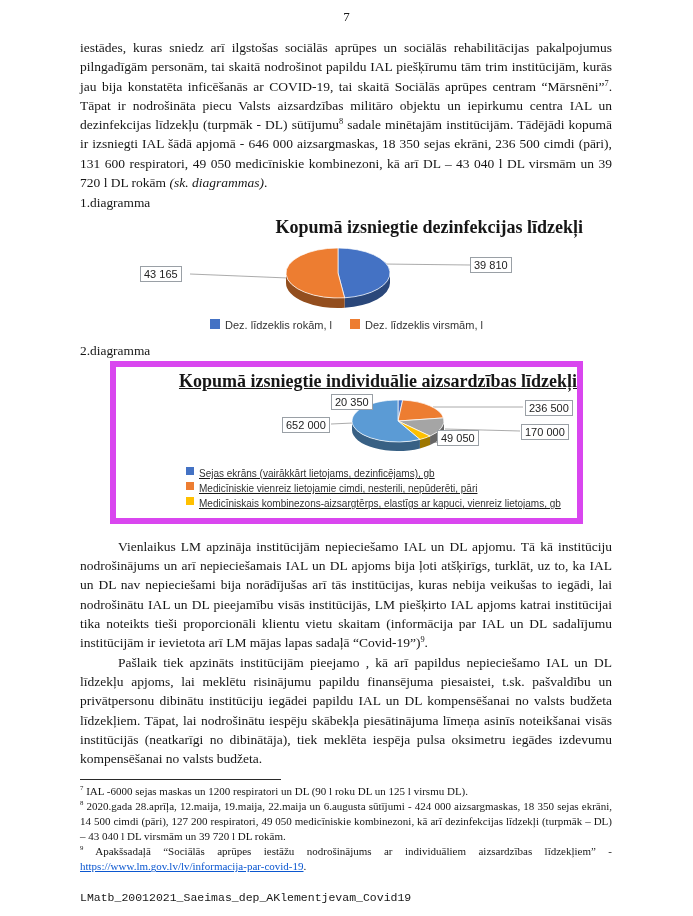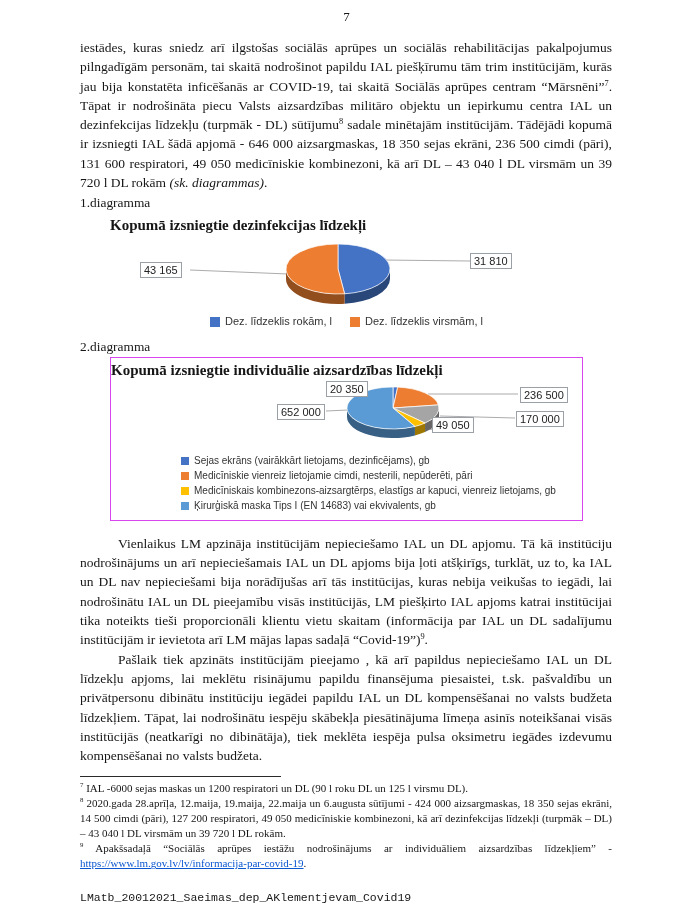--- a/index.html
+++ b/index.html
@@ -10,39 +10,39 @@
     font-family:"Liberation Serif", serif;
   }
   .pageno { text-align:center; padding-top:9px; font-size:13px; }
   .content { padding:13px 81px 0 80px; }
   p.body { font-size:13.5px; line-height:19.3px; text-align:justify; }
   p.indent { text-indent:38px; }
   sup { font-size:0.62em; vertical-align:super; line-height:0; }
   .diagram-label { text-align:left; font-size:13.4px; margin:3px 0 2px; }
 
   .chart { margin-left:30px; width:473px; }
-  .chart .title { font-weight:bold; text-align:left; font-size:15px; padding:4px 0 2px; }
+  .chart .title { font-weight:bold; text-align:right; font-size:18px; padding:4px 0 2px; }
   .chart-area { position:relative; }
   .chart-area svg { position:absolute; left:0; top:0; }
   svg line { stroke:#8f8f8f; stroke-width:0.75; }
   .dlabel {
     position:absolute; background:#fff; border:1px solid #9aa0a6;
     font:11px "Liberation Sans", sans-serif; color:#222;
     padding:0 3px; line-height:14px; white-space:nowrap;
   }
   .legend1 {
     display:flex; justify-content:center; gap:18px;
     font:11px "Liberation Sans", sans-serif; color:#333; padding:5px 0 7px;
   }
   .legend2 { padding:3px 4px 6px 70px; font:10px "Liberation Sans", sans-serif; color:#333; }
-  .legend-item { display:flex; align-items:center; gap:5px; line-height:13.5px; white-space:nowrap; }
+  .legend-item { display:flex; gap:5px; line-height:13.5px; white-space:nowrap; }
   .legend2 .legend-item { margin-bottom:1.5px; }
   .legend1 .swatch { width:10px; height:10px; flex:none; }
   .legend2 .swatch { width:8px; height:8px; flex:none; }
-  .chart2box { border:1px solid #d946ef; margin-bottom:13px; }
+  .chart2box { border:6px solid #d946ef; margin-bottom:13px;text-decoration:underline; }
   .chart1gap { margin-bottom:2px; }
 
   .fnrule { border-top:1px solid #2a2a2a; width:201px; margin:11px 0 4px; }
   .footnote { font-size:11px; line-height:15px; text-align:justify; }
   .footnote a { color:#0b57d0; text-decoration:underline; }
   .footer {
     position:absolute; left:80px; top:891px;
     font-size:11.5px; font-family:Liberation Mono, monospace; color:#161616;
   }
 </style>
@@ -62,21 +62,21 @@
       <div class="chart-area" style="height:74px">
         <svg id="pie1" width="473" height="74" viewBox="0 0 473 74">
           <line x1="80" y1="34" x2="178" y2="38"></line>
           <line x1="360" y1="25" x2="273" y2="24"></line>
         <path d="M 280 33 A 52 25 0 0 1 234.58764068979247 57.798573673245656 L 234.58764068979247 67.79857367324566 A 52 25 0 0 0 280 43 Z" fill="#2a477a"></path>
             <path d="M 234.58764068979247 57.798573673245656 A 52 25 0 0 1 176 33 L 176 43 A 52 25 0 0 0 234.58764068979247 67.79857367324566 Z" fill="#934e1e"></path>
             <path d="M 228 33 L 228 8 A 52 25 0 0 1 234.58764068979247 57.798573673245656 Z" fill="#4472C4" stroke="#ffffff" stroke-width="0.7"></path>
             <path d="M 228 33 L 234.58764068979247 57.798573673245656 A 52 25 0 1 1 228 8 Z" fill="#ED7D31" stroke="#ffffff" stroke-width="0.7"></path>
           </svg>
         <div class="dlabel" style="left:30px;top:26px">43 165</div>
-        <div class="dlabel" style="left:360px;top:17px">31 810</div>
+        <div class="dlabel" style="left:360px;top:17px">39 810</div>
       </div>
       <div class="legend1">
         <div class="legend-item">
           <span class="swatch" style="background: rgb(68, 114, 196);"></span>
           <span>Dez. līdzeklis rokām, l</span>
         </div>
         <div class="legend-item">
           <span class="swatch" style="background: rgb(237, 125, 49);"></span>
           <span>Dez. līdzeklis virsmām, l</span>
         </div>
@@ -115,24 +115,20 @@
           <span>Sejas ekrāns (vairākkārt lietojams, dezinficējams), gb</span>
         </div>
         <div class="legend-item">
           <span class="swatch" style="background: rgb(237, 125, 49);"></span>
           <span>Medicīniskie vienreiz lietojamie cimdi, nesterili, nepūderēti, pāri</span>
         </div>
         <div class="legend-item">
           <span class="swatch" style="background: rgb(255, 192, 0);"></span>
           <span>Medicīniskais kombinezons-aizsargtērps, elastīgs ar kapuci, vienreiz lietojams, gb</span>
         </div>
-        <div class="legend-item">
-          <span class="swatch" style="background: rgb(91, 155, 213);"></span>
-          <span>Ķirurģiskā maska Tips I (EN 14683) vai ekvivalents, gb</span>
-        </div>
       </div>
     </div>
 
     <p class="body indent"><span>Vienlaikus LM apzināja institūcijām nepieciešamo IAL un DL apjomu. Tā kā institūciju nodrošinājums un arī nepieciešamais IAL un DL apjoms bija ļoti atšķirīgs, turklāt, uz to, ka IAL un DL nav nepieciešami bija norādījušas arī tās institūcijas, kuras nebija veikušas to iegādi, lai nodrošinātu IAL un DL pieejamību visās institūcijās, LM piešķirto IAL apjoms katrai institūcijai tika noteikts tieši proporcionāli klientu vietu skaitam (informācija par IAL un DL sadalījumu institūcijām ir ievietota arī LM mājas lapas sadaļā “Covid-19”)</span><sup>9</sup><span>.</span></p>
     <p class="body indent"><span>Pašlaik tiek apzināts institūcijām pieejamo , kā arī papildus nepieciešamo IAL un DL līdzekļu apjoms, lai meklētu risinājumu papildu finansējuma piesaistei, t.sk. pašvaldību un privātpersonu dibinātu institūciju iegādei papildu IAL un DL kompensēšanai no valsts budžeta līdzekļiem. Tāpat, lai nodrošinātu iespēju skābekļa piesātinājuma līmeņa asinīs noteikšanai visās institūcijās (neatkarīgi no dibinātāja), tiek meklēta iespēja pulsa oksimetru iegādes izdevumu kompensēšanai no valsts budžeta.</span></p>
 
     <div class="fnrule"></div>
     <div class="footnote"><sup>7</sup><span> IAL -6000 sejas maskas un 1200 respiratori un DL (90 l roku DL un 125 l virsmu DL).</span></div>
     <div class="footnote"><sup>8</sup><span> 2020.gada 28.aprīļa, 12.maija, 19.maija, 22.maija un 6.augusta sūtījumi - 424 000 aizsargmaskas, 18 350 sejas ekrāni, 14 500 cimdi (pāri), 127 200 respiratori, 49 050 medicīniskie kombinezoni, kā arī dezinfekcijas līdzekļi (turpmāk – DL) – 43 040 l DL virsmām un 39 720 l DL rokām.</span></div>
     <div class="footnote"><sup>9</sup><span> Apakšsadaļā “Sociālās aprūpes iestāžu nodrošinājums ar individuāliem aizsardzības līdzekļiem” - </span><a href="#">https://www.lm.gov.lv/lv/informacija-par-covid-19</a><span>.</span></div>

